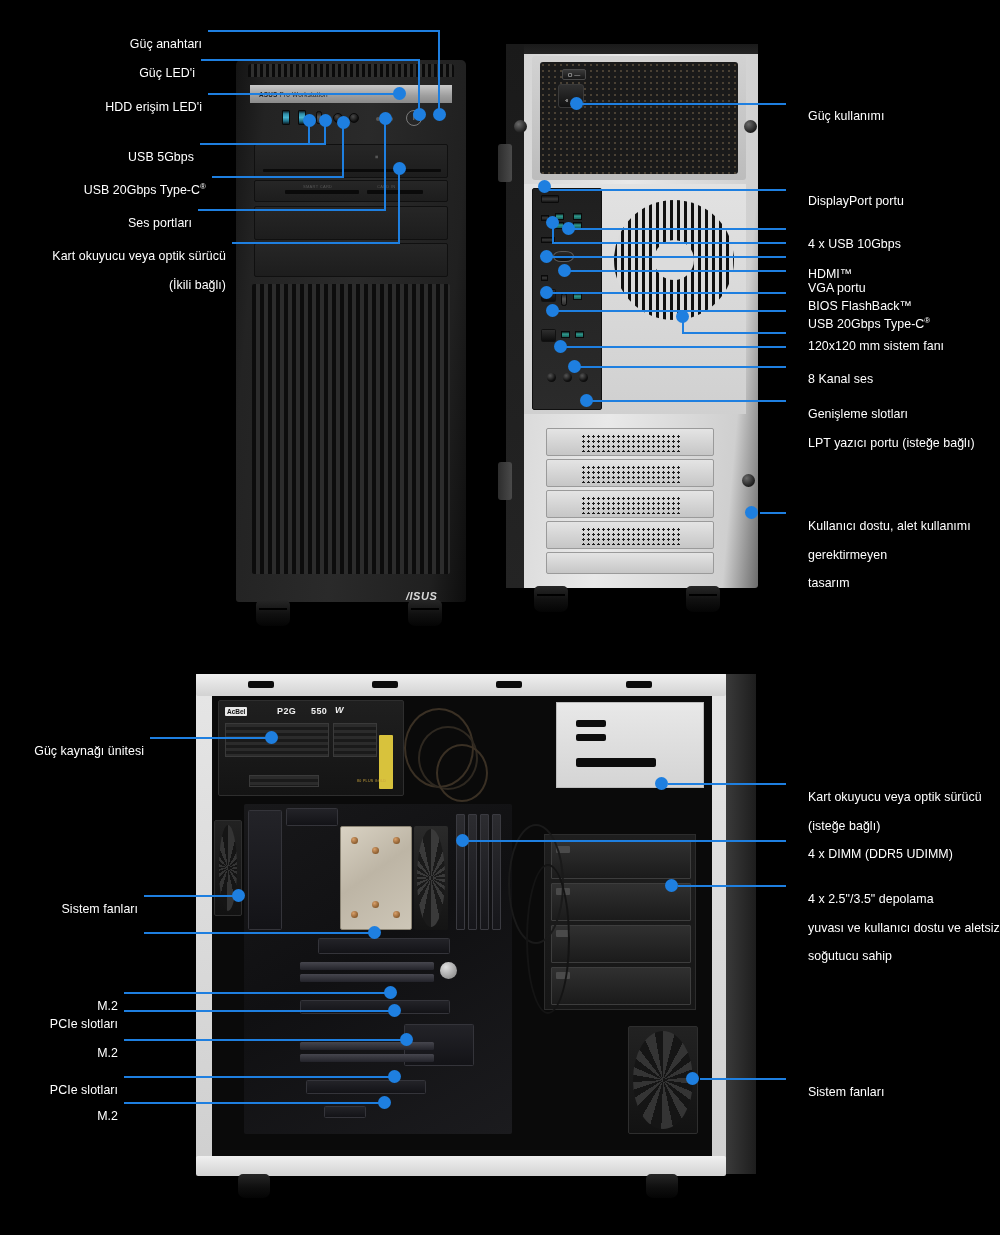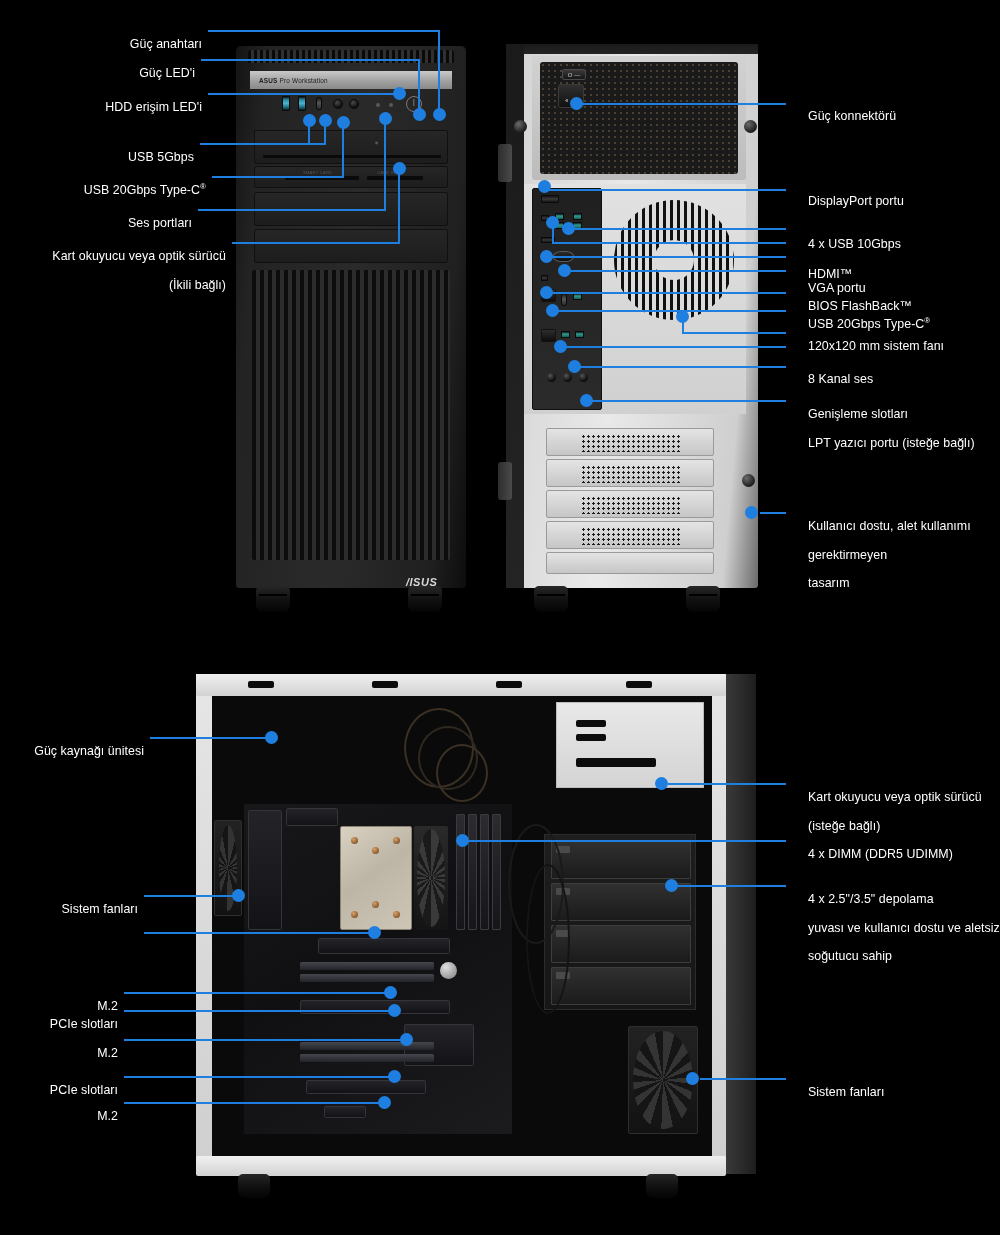--- a/index.html
+++ b/index.html
@@ -344,21 +344,21 @@
   }
   .vent-slot {
     position: absolute; background: #0c0c0c; border-radius: 2px;
   }
 </style>
 </head>
 <body>
 
 <div id="page">
 
-  <div class="unit" style="left:236px; top:46px; width:230px; height:560px;">
+  <div class="unit" style="left:236px; top:60px; width:230px; height:560px;">
 
     <div class="front-body" style="left:0; top:0; width:230px; height:542px;"></div>
 
     <div class="front-topvent" style="left:12px; top:4px; width:206px; height:13px;"></div>
 
     <div class="front-brandbar" style="left:14px; top:25px; width:202px; height:18px;">
       <span class="brandtext">ASUS <span class="thin">Pro Workstation</span></span>
     </div>
 
     <div class="io-strip" style="left:0; top:46px; width:230px; height:28px;">
@@ -461,20 +461,31 @@
     <div class="oc-shell" style="left:0; top:0; width:530px; height:500px;"></div>
     <div class="oc-sidepanel" style="left:530px; top:0; width:30px; height:500px;"></div>
     <div class="oc-inner" style="left:16px; top:22px; width:500px; height:460px;"></div>
 
     <div class="oc-rail" style="left:0; top:0; width:530px; height:22px;"></div>
     <div class="vent-slot" style="left:52px; top:7px; width:26px; height:7px;"></div>
     <div class="vent-slot" style="left:176px; top:7px; width:26px; height:7px;"></div>
     <div class="vent-slot" style="left:300px; top:7px; width:26px; height:7px;"></div>
     <div class="vent-slot" style="left:430px; top:7px; width:26px; height:7px;"></div>
 
+    <div class="psu-box" style="left:22px; top:26px; width:186px; height:96px;">
+      <div class="acbel-badge" style="left:6px; top:6px;">AcBel</div>
+      <div class="psu-brand" style="left:58px; top:5px;">P2G</div>
+      <div class="psu-brand" style="left:92px; top:5px;">550</div>
+      <div class="psu-brand" style="left:116px; top:4px; font-style:italic;">W</div>
+      <div class="psu-spec" style="left:6px; top:22px; width:104px; height:34px;"></div>
+      <div class="psu-spec" style="left:114px; top:22px; width:44px; height:34px;"></div>
+      <div class="psu-tag" style="left:160px; top:34px; width:14px; height:54px;"></div>
+      <div class="micro-label" style="left:138px; top:78px; font-size:3.6px; color:#c9a33c;">80 PLUS GOLD</div>
+      <div class="psu-spec" style="left:30px; top:74px; width:70px; height:12px;"></div>
+    </div>
 
     <div class="cable" style="left:208px; top:34px; width:70px; height:80px; border-color:#3a3024;"></div>
     <div class="cable" style="left:222px; top:52px; width:60px; height:64px; border-color:#2e2820;"></div>
     <div class="cable" style="left:240px; top:70px; width:52px; height:58px; border-color:#3a3024;"></div>
 
     <div class="bay-cage" style="left:360px; top:28px; width:148px; height:86px; background:linear-gradient(180deg,#e8e8e8,#d4d4d4); border-color:#bdbdbd;"></div>
     <div class="vent-slot" style="left:380px; top:46px; width:30px; height:7px;"></div>
     <div class="vent-slot" style="left:380px; top:60px; width:30px; height:7px;"></div>
     <div class="vent-slot" style="left:380px; top:84px; width:80px; height:9px;"></div>
 
@@ -654,21 +665,21 @@
   </div>
   <div class="label r" style="left:20px; top:202px; width:172px;">
     <span>Ses portları</span>
   </div>
   <div class="label r" style="left:20px; top:235px; width:206px;">
     <span>Kart okuyucu veya optik sürücü</span><br>
     <span>(İkili bağlı)</span>
   </div>
 
   <div class="label l" style="left:794px; top:95px;">
-    <span>Güç konnektörü</span>
+    <span>Güç kullanımı</span>
   </div>
   <div class="label l" style="left:794px; top:180px;">
     <span>DisplayPort portu</span>
   </div>
   <div class="label l" style="left:794px; top:223px;">
     <span>4 x USB 10Gbps</span>
   </div>
   <div class="label l" style="left:794px; top:253px;">
     <span>HDMI™</span>
   </div>

